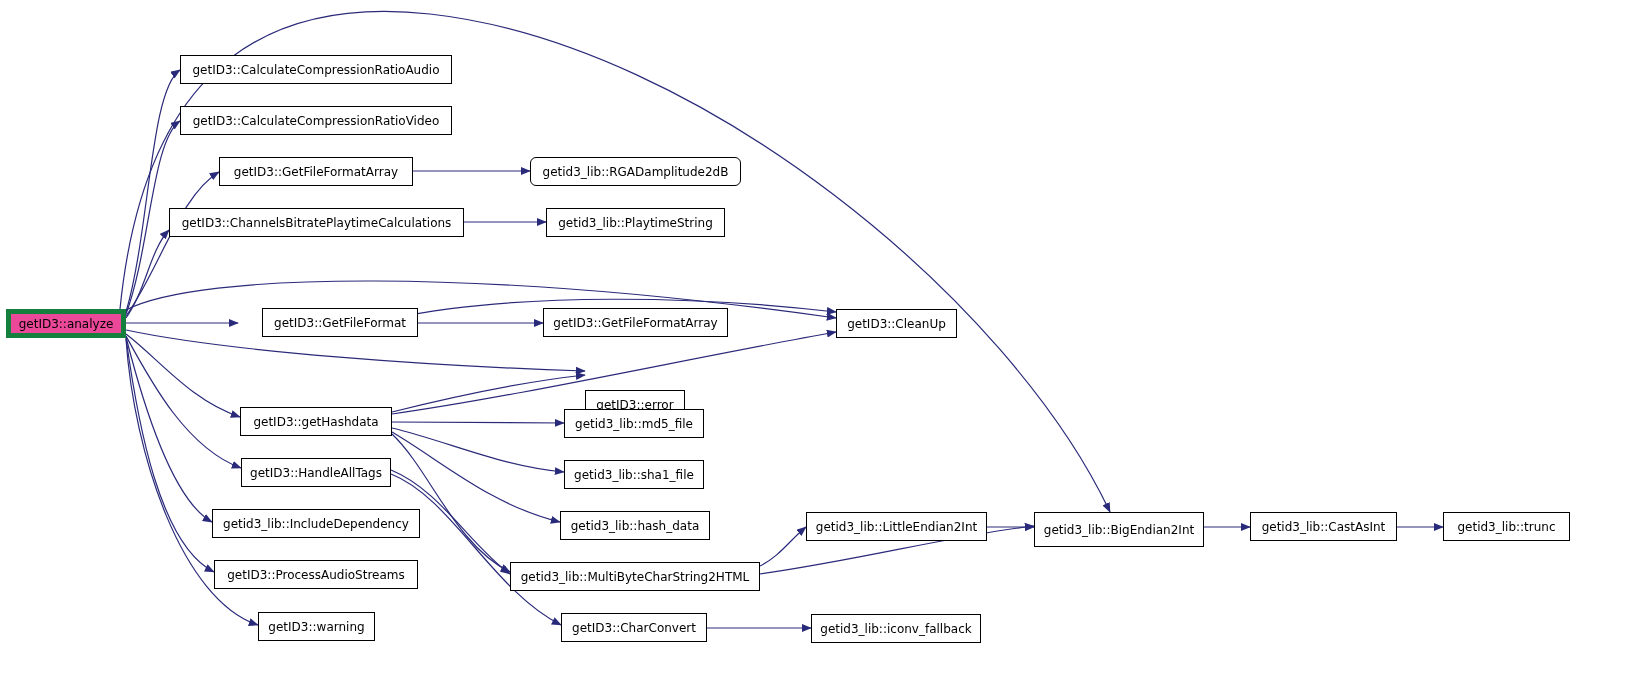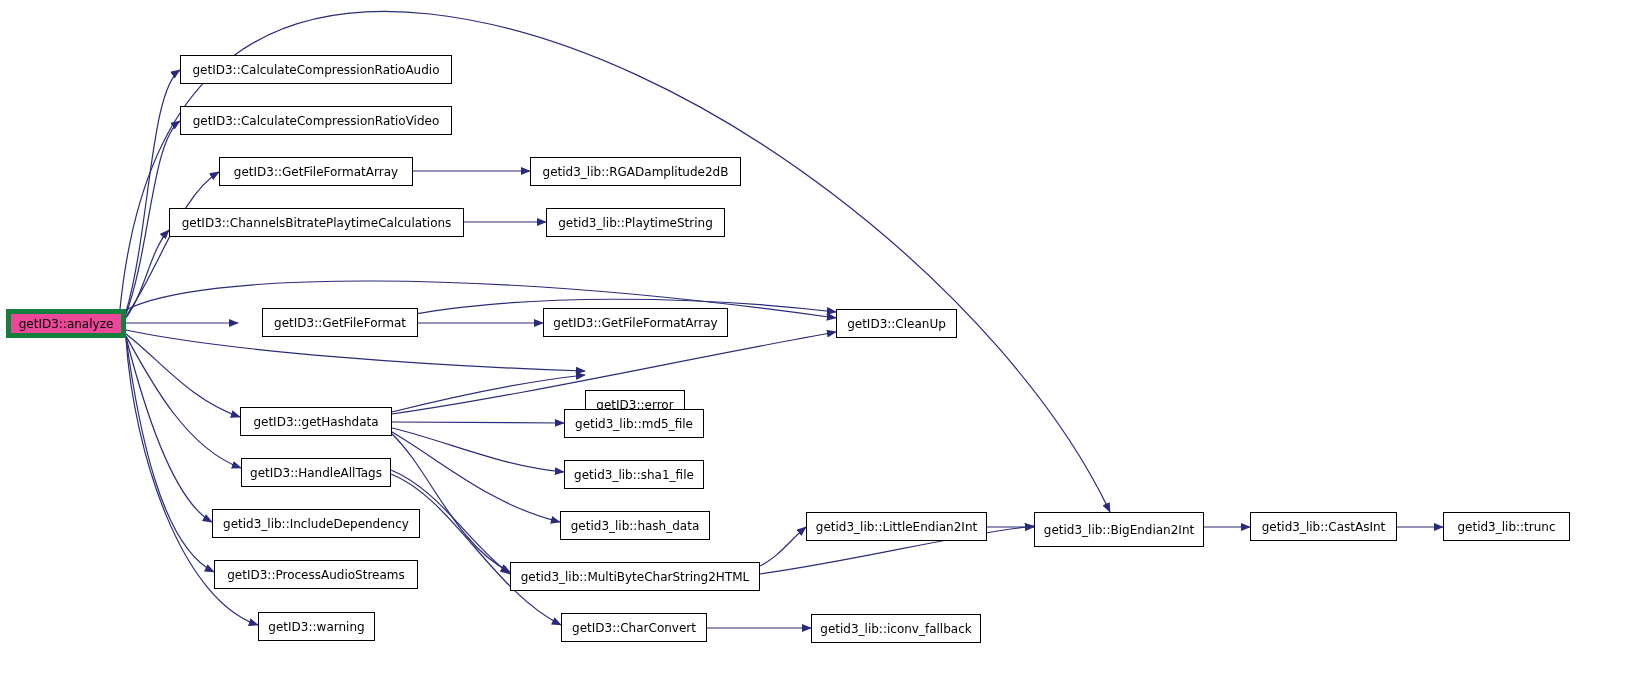--- a/index.html
+++ b/index.html
@@ -106,21 +106,21 @@
       </div>
       <div class="node" style="left: 180px; top: 106px; width: 272px; height: 29px;">
         <span class="node-label">getID3::CalculateCompressionRatioVideo</span>
       </div>
       <div class="node" style="left: 219px; top: 157px; width: 194px; height: 29px;">
         <span class="node-label">getID3::GetFileFormatArray</span>
       </div>
       <div class="node" style="left: 169px; top: 208px; width: 295px; height: 29px;">
         <span class="node-label">getID3::ChannelsBitratePlaytimeCalculations</span>
       </div>
-      <div class="node" style="left: 530px; top: 157px; width: 211px; height: 29px;">
+      <div class="node" style="left: 530px; top: 157px; width: 211px; height: 29px; border-radius: 6px;">
         <span class="node-label">getid3_lib::RGADamplitude2dB</span>
       </div>
       <div class="node" style="left: 546px; top: 208px; width: 179px; height: 29px;">
         <span class="node-label">getid3_lib::PlaytimeString</span>
       </div>
       <div class="node" style="left: 238px; top: 308px; width: 156px; height: 29px; margin-left: 24px;">
         <span class="node-label">getID3::GetFileFormat</span>
       </div>
       <div class="node" style="left: 543px; top: 308px; width: 185px; height: 29px;">
         <span class="node-label">getID3::GetFileFormatArray</span>

